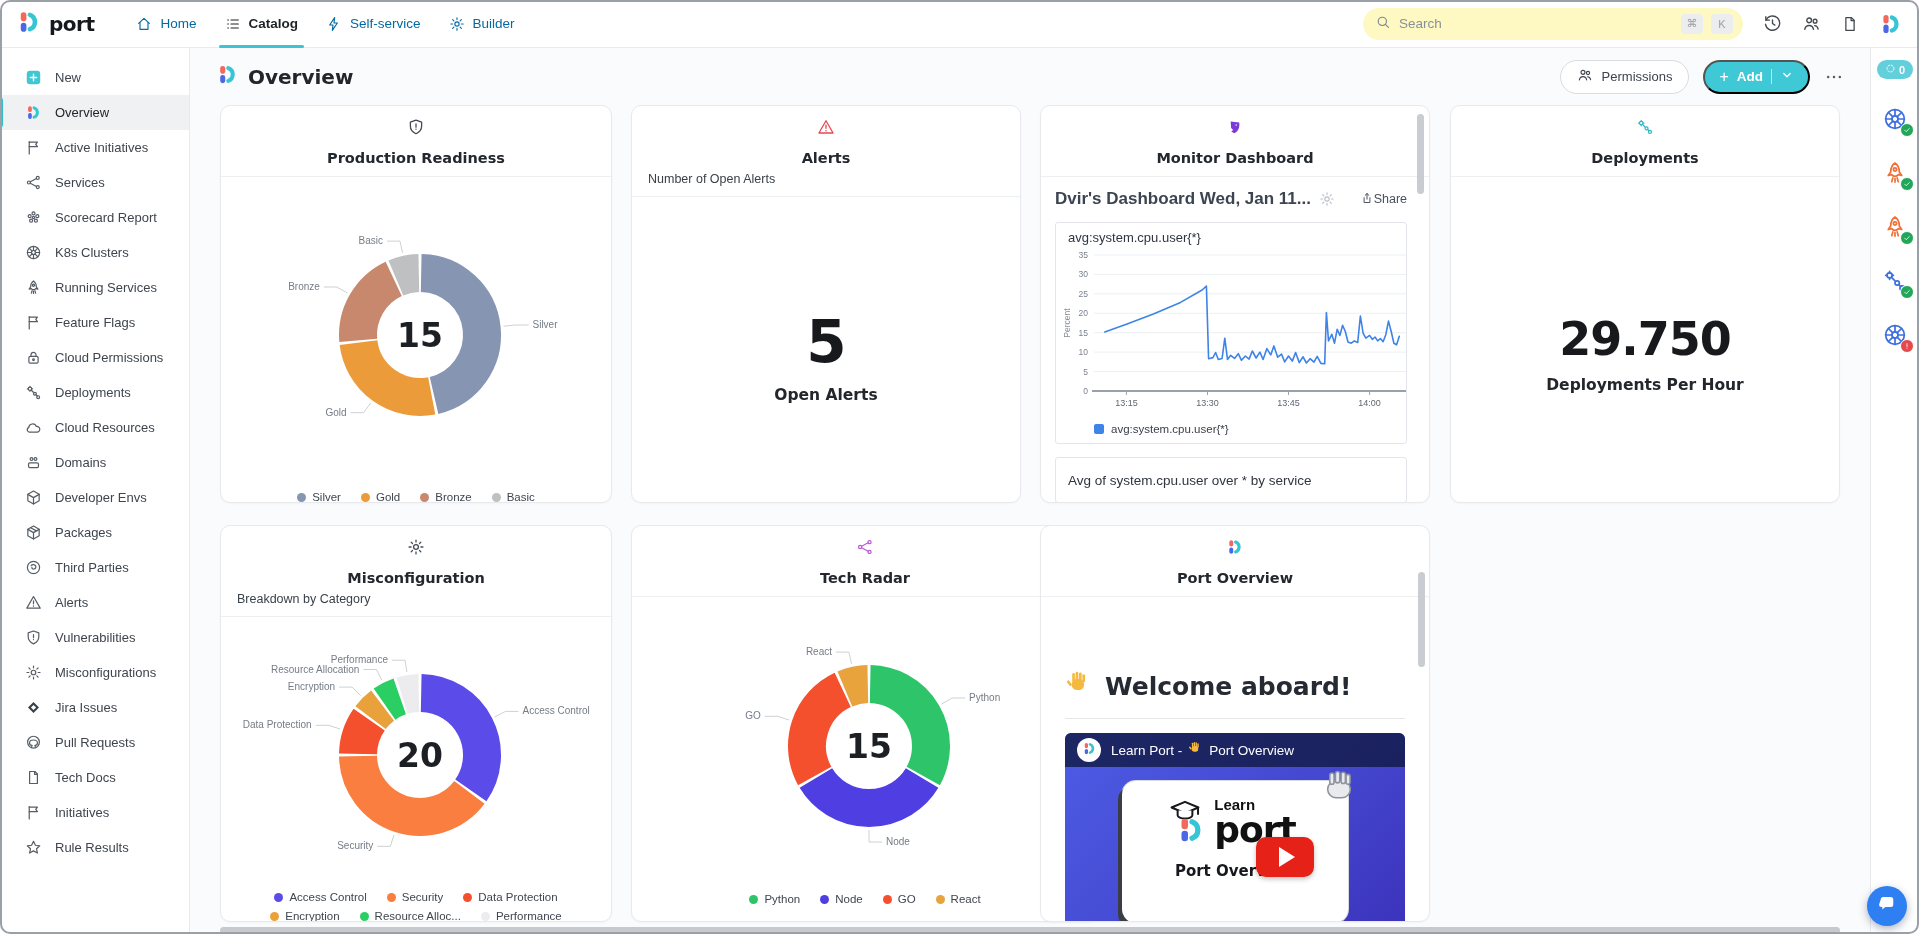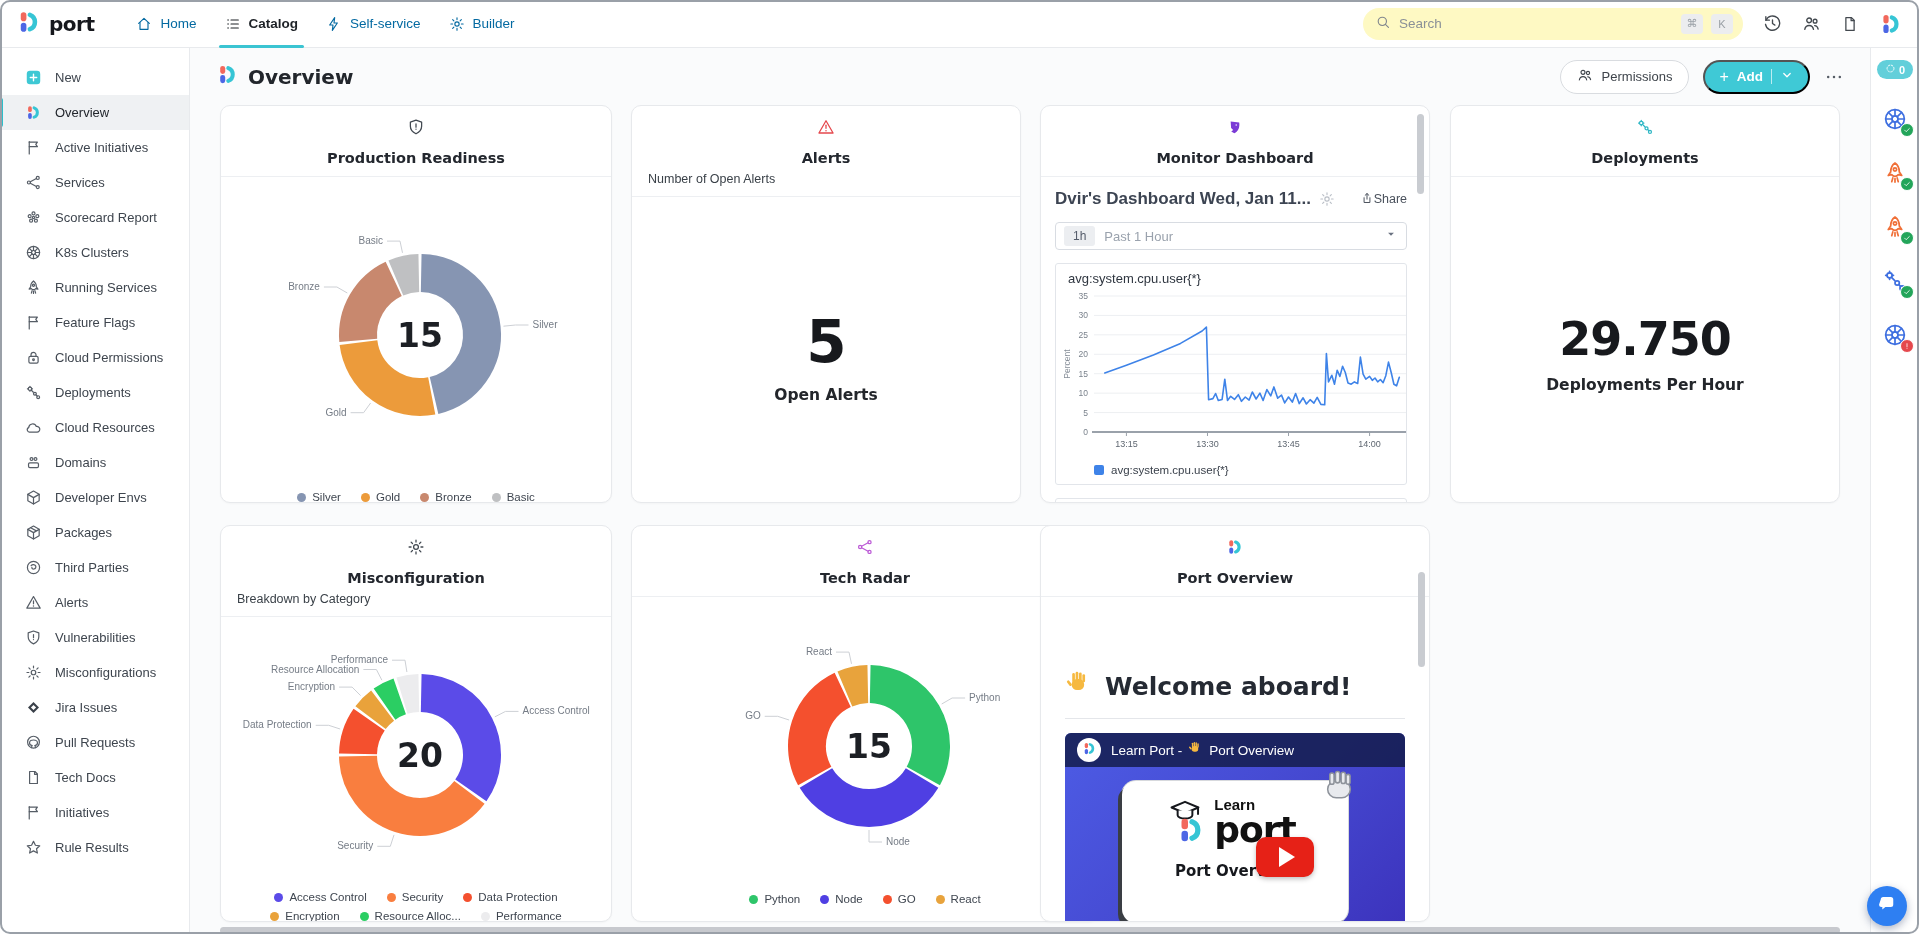--- a/index.html
+++ b/index.html
@@ -554,27 +554,20 @@
                 <path d="M12 2.8v2.6M12 18.6v2.6M2.8 12h2.6M18.6 12h2.6M5.5 5.5l1.8 1.8M16.7 16.7l1.8 1.8M18.5 5.5l-1.8 1.8M7.3 16.7l-1.8 1.8"></path>
               </svg>
             </span>
           <span class="dd-share">
             <span><svg class="ic" style="width:14px;height:14px" viewBox="0 0 24 24">
                   <path d="M12 14V4.6M8.8 7.4L12 4.3l3.2 3.1"></path>
                   <path d="M7 11.5v8.2h10v-8.2"></path>
                 </svg></span>
             <span>Share</span>
           </span>
-        </div>
-        <div class="dd-time">
-          <span class="dd-chip">1h</span>
-          <span class="dd-range">Past 1 Hour</span>
-          <span class="dd-caret"><svg class="ic" style="width:14px;height:14px" viewBox="0 0 24 24">
-                <path d="M7 9.8l5 5.2 5-5.2z" fill="currentColor" stroke="none"></path>
-              </svg></span>
         </div>
         <div class="dd-panel">
           <div class="dd-panel-title">avg:system.cpu.user{*}</div>
           <div><svg width="350" height="172" viewBox="0 0 350 172">
                 <text x="28" y="149" text-anchor="end" font-size="8.5" fill="#7A828C">0</text>
                 <line x1="34" y1="126.57142857142858" x2="346" y2="126.57142857142858" stroke="#EDEFF2" stroke-width="1"></line>
                 <text x="28" y="129.57142857142858" text-anchor="end" font-size="8.5" fill="#7A828C">5</text>
                 <line x1="34" y1="107.14285714285714" x2="346" y2="107.14285714285714" stroke="#EDEFF2" stroke-width="1"></line>
                 <text x="28" y="110.14285714285714" text-anchor="end" font-size="8.5" fill="#7A828C">10</text>
                 <line x1="34" y1="87.71428571428571" x2="346" y2="87.71428571428571" stroke="#EDEFF2" stroke-width="1"></line>

